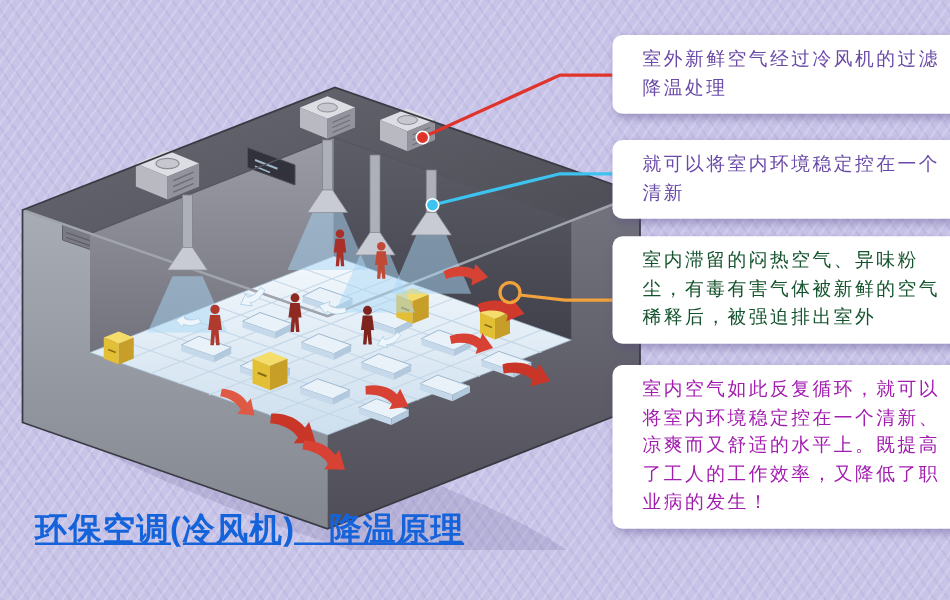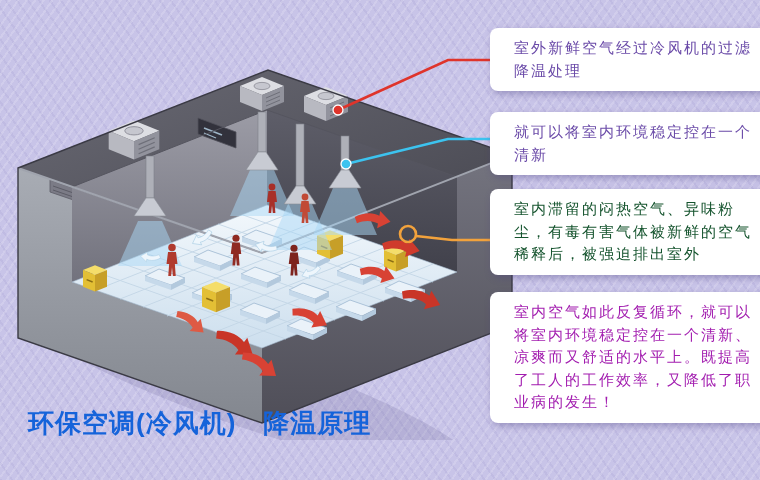--- a/index.html
+++ b/index.html
@@ -13,21 +13,21 @@
   }
   .illu{position:absolute;left:0;top:40px;}
   .overlay{position:absolute;left:0;top:0;pointer-events:none;}
   .callout{
     position:absolute;left:490px;width:296px;box-sizing:border-box;
     background:#ffffff;border-radius:8px;padding:9px 24px;
     box-shadow:2px 3px 7px rgba(80,70,130,0.40);
   }
   .callout p{margin:0;font-size:15px;line-height:1.5;letter-spacing:2px;color:#6a4aa8;}
   #co1{top:28px;} #co2{top:112px;} #co3{top:189px;} #co4{top:292px;}
-  .title{position:absolute;left:28px;top:406px;margin:0;font-size:26px;font-weight:bold;color:#1563da;letter-spacing:1px;}
+  .title{position:absolute;left:28px;top:406px;margin:0;font-size:26px;font-weight:bold;color:#1563da;letter-spacing:1px;text-decoration:underline;}
 </style>
 </head>
 <body>
 
 <div class="page">
 
   <svg class="illu" width="520" height="400" viewBox="0 0 520 400">
     <defs>
       <linearGradient id="gRoof" x1="0" y1="0" x2="1" y2="1">
         <stop offset="0" stop-color="#6a6a74"></stop>

